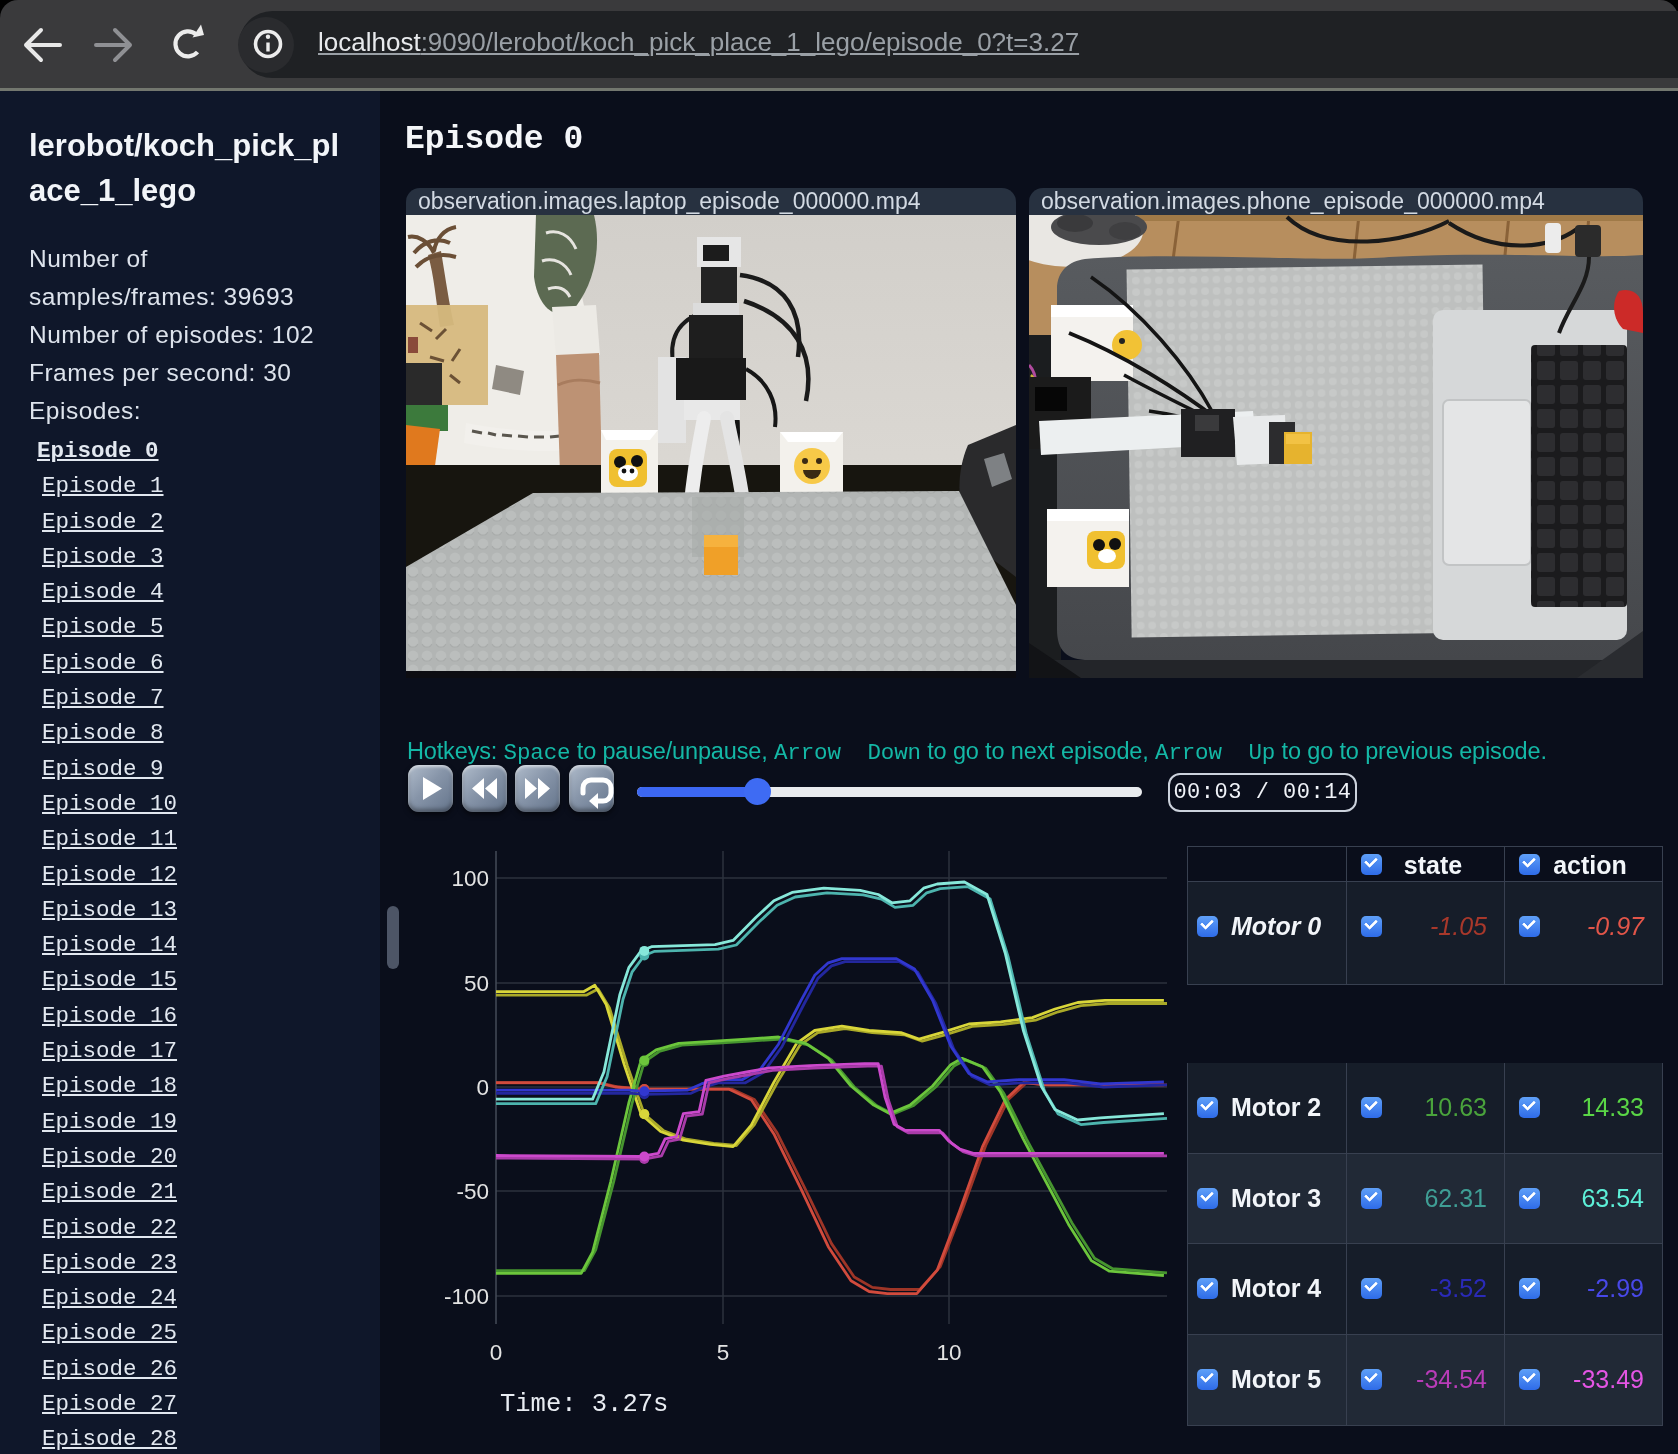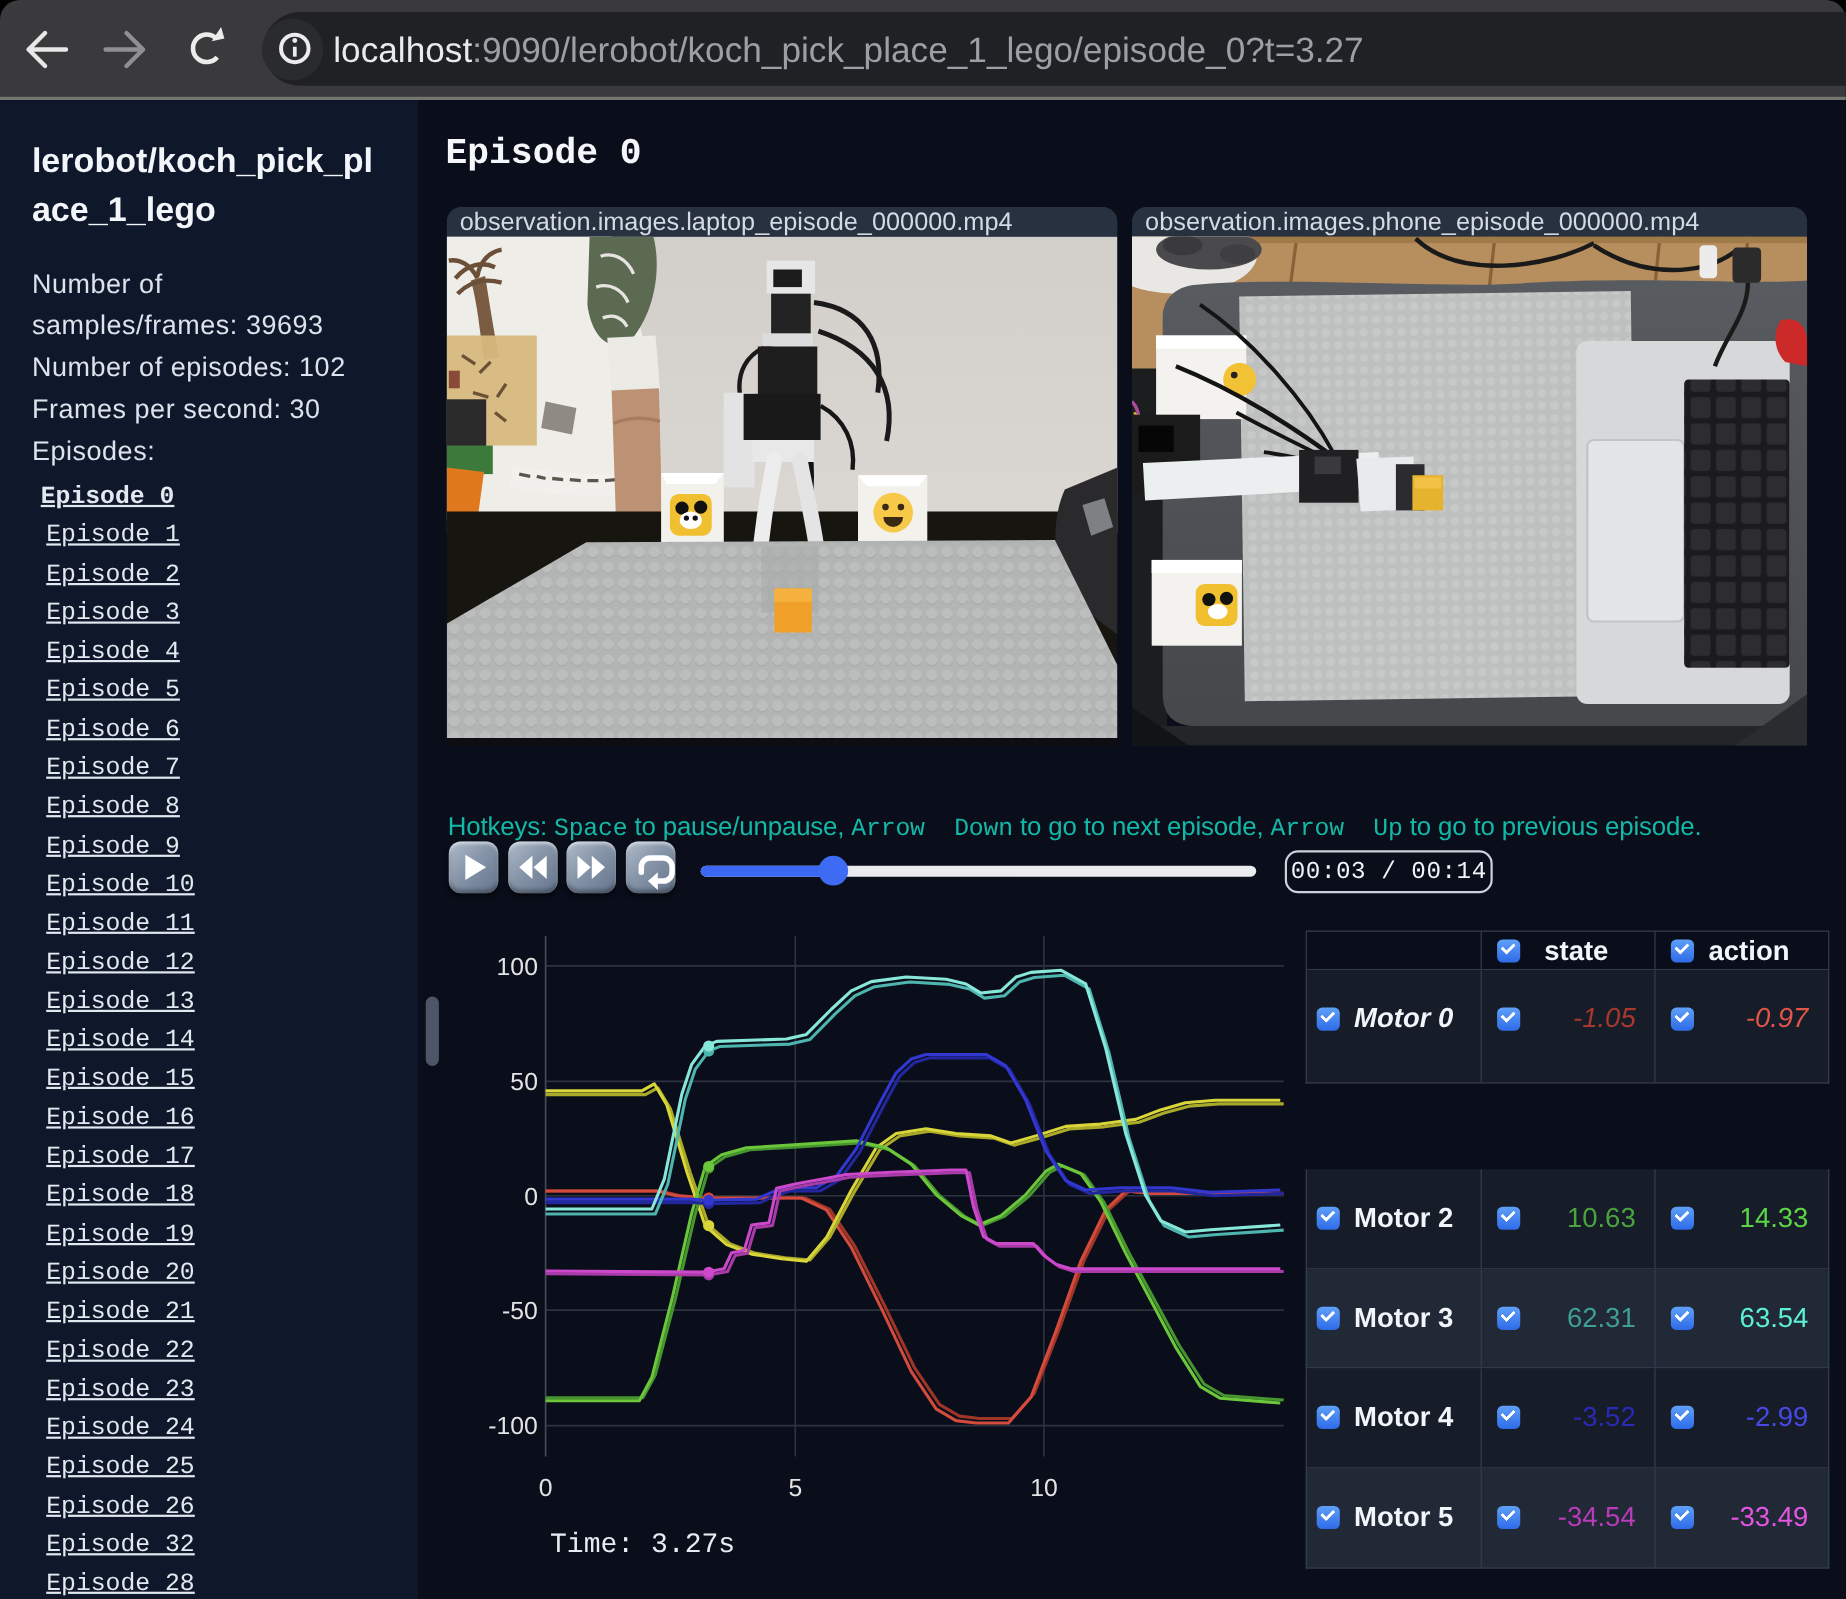--- a/index.html
+++ b/index.html
@@ -3,21 +3,21 @@
 <meta charset="utf-8">
 <style>
 * { margin:0; padding:0; box-sizing:border-box; }
 html,body { width:1678px; height:1454px; overflow:hidden; background:#000; }
 body { font-family:"Liberation Sans", sans-serif; }
 #page { position:absolute; top:0; left:0; width:1678px; height:1454px; }
 
 #chrome { position:absolute; top:0; left:0; width:1678px; height:90px; background:#3a3a3c; border-radius:18px 18px 0 0; }
 #chromeline { position:absolute; top:88px; left:0; width:1678px; height:3px; background:#73776f; }
 #urlpill { position:absolute; top:11px; left:239px; width:1439px; height:67px; background:#1f2124; border-radius:34px 0 0 34px; }
-#urltext { position:absolute; top:27px; left:303px; font-size:32px; color:#9aa0a6; white-space:nowrap; }
+#urltext { position:absolute; top:27px; left:318px; font-size:26px; color:#9aa0a6; white-space:nowrap;text-decoration:underline; }
 #urltext b { color:#e8eaed; font-weight:400; }
 .navic { position:absolute; top:0; left:0; }
 
 #pagebg { position:absolute; top:91px; left:0; width:1678px; height:1363px; background:#0a0e1b; }
 #sidebar { position:absolute; top:91px; left:0; width:380px; height:1363px; background:#0f172a; overflow:hidden; }
 #sbtitle { position:absolute; top:32px; left:29px; width:330px; font-size:31px; font-weight:bold; color:#f2f5f9; line-height:45px; }
 #sbinfo { position:absolute; top:149px; left:29px; width:330px; font-size:24.5px; color:#dde3ec; line-height:38px; letter-spacing:0.5px; }
 #eplist { position:absolute; top:343px; left:0px; width:380px; font-family:"Liberation Mono", monospace; font-size:22.5px; line-height:35.3px; color:#e2e8f0; }
 #eplist div { padding-left:42px; }
 #eplist div.cur { padding-left:37px; font-weight:bold; }
@@ -108,21 +108,21 @@
 <div><span>Episode 17</span></div>
 <div><span>Episode 18</span></div>
 <div><span>Episode 19</span></div>
 <div><span>Episode 20</span></div>
 <div><span>Episode 21</span></div>
 <div><span>Episode 22</span></div>
 <div><span>Episode 23</span></div>
 <div><span>Episode 24</span></div>
 <div><span>Episode 25</span></div>
 <div><span>Episode 26</span></div>
-<div><span>Episode 32</span></div>
+<div><span>Episode 27</span></div>
 <div><span>Episode 28</span></div>
 </div>
   </div>
   <div id="sscroll"></div>
 
   <div id="main">
     <div id="h1">Episode 0</div>
 
     <div class="vid" id="vid1">
       <div class="vhead">observation.images.laptop_episode_000000.mp4</div>

